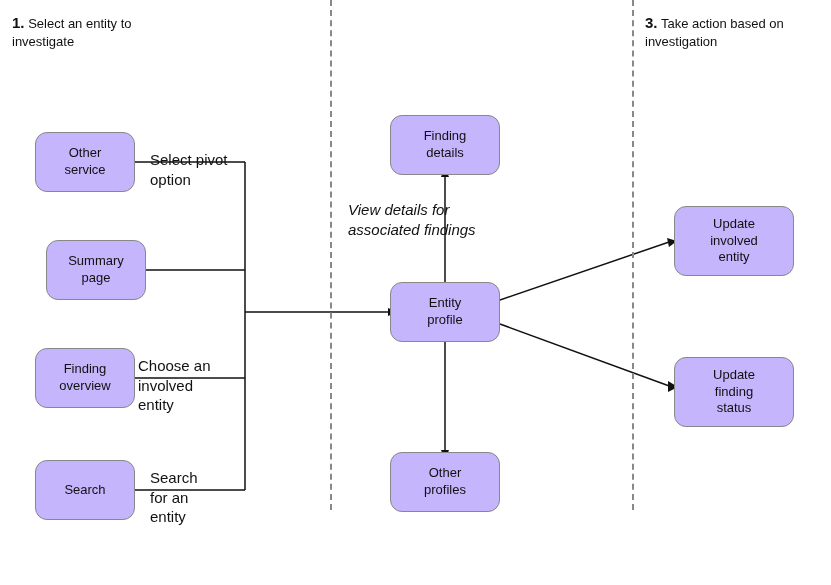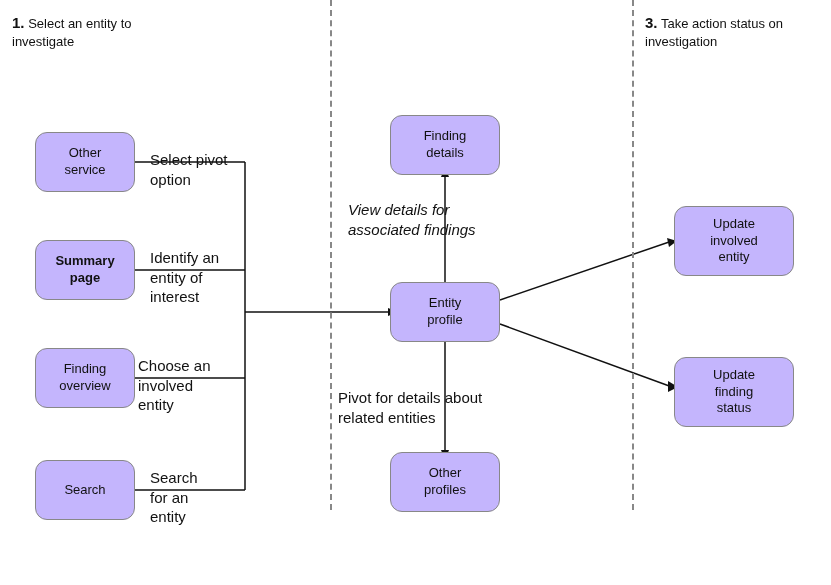--- a/index.html
+++ b/index.html
@@ -105,28 +105,28 @@
   <div class="col-divider" style="left:632px;"></div>
 
   <div class="step-header" style="left:12px; top:12px; width:290px;">
     <span class="step-num">1.</span>
     <span style="white-space:pre;">Select an entity to
 investigate</span>
   </div>
   <div class="step-header" style="left:645px; top:12px; width:180px;">
     <span class="step-num">3.</span>
     <span> Take action
-status on
+based on
 investigation</span>
   </div>
 
   <div class="box" style="left:35px;top:132px;width:100px;height:60px;">
     <span>Other<br>service</span>
   </div>
-  <div class="box" style="left:35px;top:240px;width:100px;height:60px;font-weight:bold;">
+  <div class="box" style="left:46px;top:240px;width:100px;height:60px;">
     <span>Summary<br>page</span>
   </div>
   <div class="box" style="left:35px;top:348px;width:100px;height:60px;">
     <span>Finding<br>overview</span>
   </div>
   <div class="box" style="left:35px;top:460px;width:100px;height:60px;">
     <span>Search</span>
   </div>
 
   <div class="box" style="left:390px;top:115px;width:110px;height:60px;">
@@ -140,19 +140,17 @@
   </div>
 
   <div class="box" style="left:674px;top:206px;width:120px;height:70px;">
     <span>Update<br>involved<br>entity</span>
   </div>
   <div class="box" style="left:674px;top:357px;width:120px;height:70px;">
     <span>Update<br>finding<br>status</span>
   </div>
 
   <div class="label" style="left:150px;top:150px;">Select pivot<br>option</div>
-  <div class="label" style="left:150px;top:248px;">Identify an<br>entity of<br>interest</div>
   <div class="label" style="left:138px;top:356px;">Choose an<br>involved<br>entity</div>
   <div class="label" style="left:150px;top:468px;">Search<br>for an<br>entity</div>
   <div class="label" style="left:348px;top:200px;font-style:italic;">View details for<br>associated findings</div>
-  <div class="label" style="left:338px;top:388px;">Pivot for details about<br>related entities</div>
 
 </div>
 
 </body></html>

